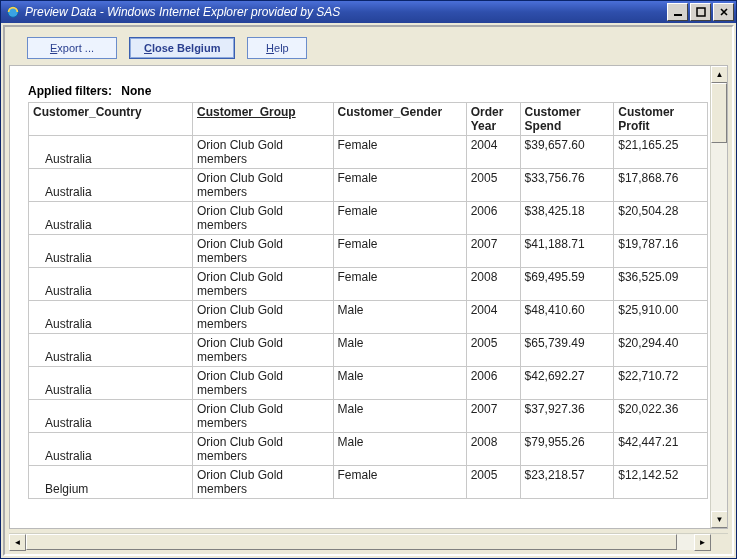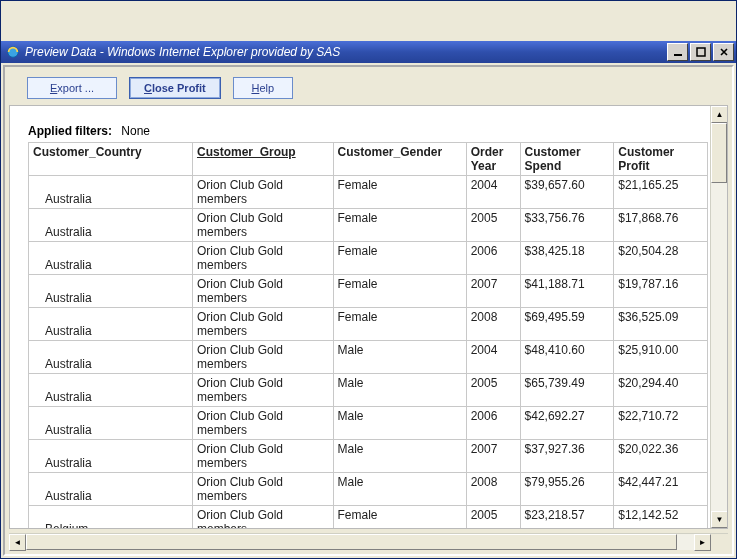--- a/index.html
+++ b/index.html
@@ -20,21 +20,20 @@
     flex-direction: column;
   }
   .titlebar {
     height: 22px;
     background: linear-gradient(to bottom, #4a6fd8 0%, #2f4fac 50%, #254298 100%);
     color: #fff;
     display: flex;
     align-items: center;
     padding: 0 2px 0 4px;
     font-size: 12px;
-    margin-top: 40px;
   }
   .titlebar .favicon {
     width: 16px; height: 16px;
     margin-right: 4px;
     display: inline-flex;
     align-items: center;
     justify-content: center;
   }
   .titlebar .favicon svg { width: 14px; height: 14px; }
   .titlebar .title-text { flex: 1; font-style: italic; font-family: "Trebuchet MS", Tahoma, sans-serif; }
@@ -98,21 +97,21 @@
     flex: 1;
     overflow: hidden;
     padding: 18px 4px 0 18px;
   }
   .filters-line {
     font-size: 12px;
     margin-bottom: 4px;
     color: #000;
   }
   .filters-line b { font-weight: bold; }
-  .filters-val { font-weight: normal; margin-left: 6px; }
+  .filters-val { font-weight: bold; margin-left: 6px; }
   table.data {
     border-collapse: collapse;
     font-size: 12px;
     color: #222;
     width: 680px;
   }
   table.data th, table.data td {
     border: 1px solid #c8c8c8;
     padding: 2px 4px;
     text-align: left;
@@ -207,21 +206,21 @@
   </div>
 
   <div class="content-frame">
     <div class="toolbar">
       <div class="btn">
           <u>E</u>
           <span id="lbl-export">xport ...</span>
         </div>
       <div class="btn highlight">
           <u>C</u>
-          <span id="lbl-close">lose Profit</span>
+          <span id="lbl-close">lose Belgium</span>
         </div>
       <div class="btn" style="min-width:60px">
           <u>H</u>
           <span id="lbl-help">elp</span>
         </div>
     </div>
 
     <div class="main-area">
       <div class="viewport">
         <div class="filters-line">

